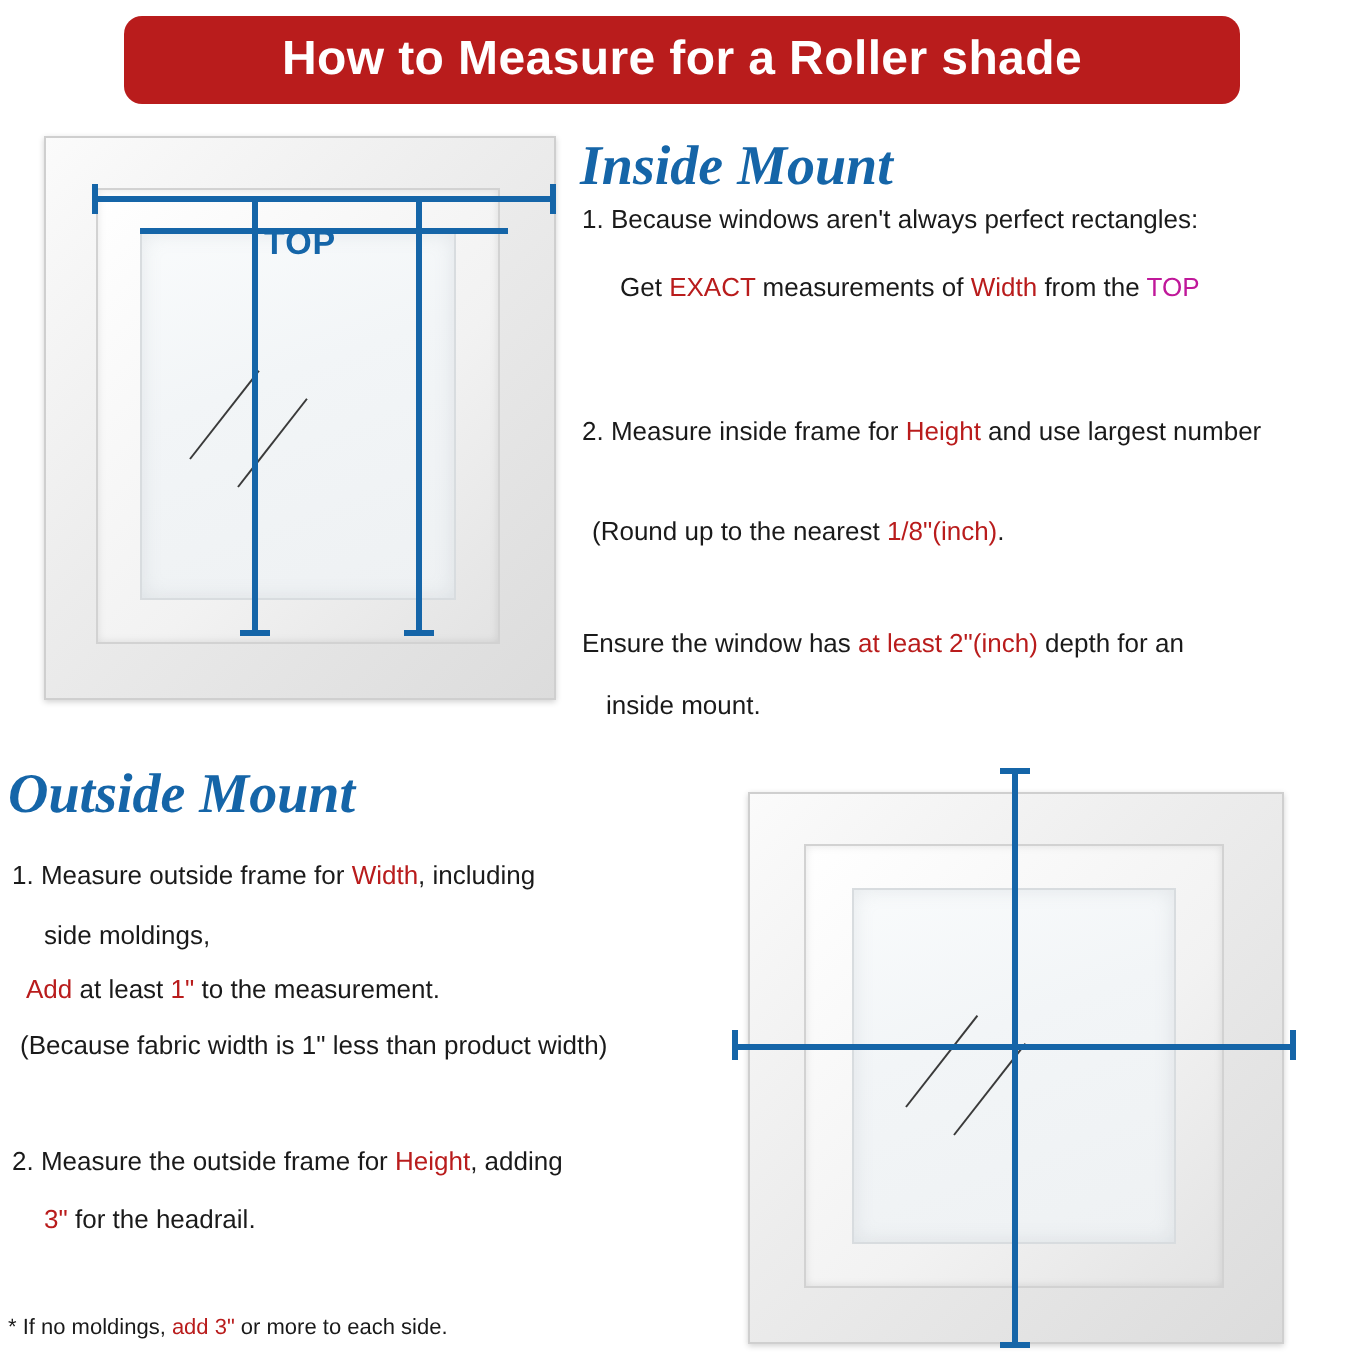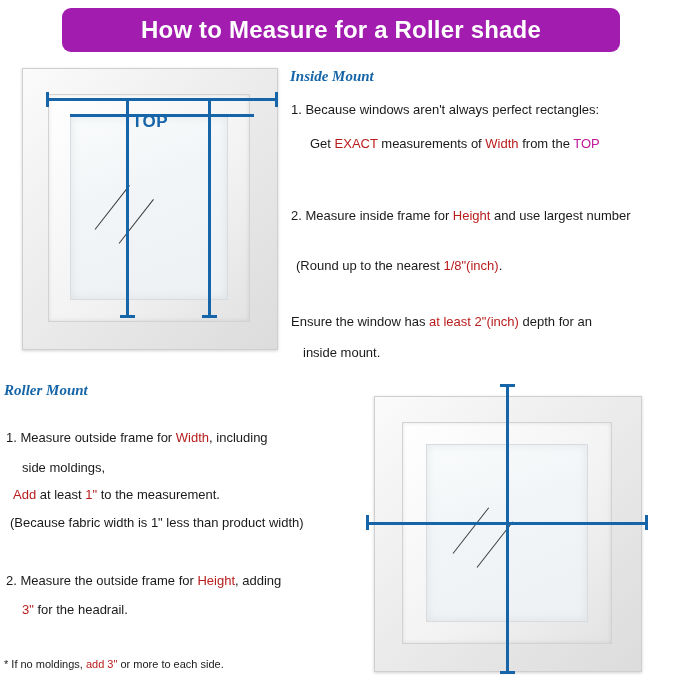--- a/index.html
+++ b/index.html
@@ -21,21 +21,21 @@
     height: 685px;
   }
 
   
   .title-banner {
     position: absolute;
     left: 62px;
     top: 8px;
     width: 558px;
     height: 44px;
-    background: #a21caf;
+    background: #b91c1c;
     border-radius: 9px;
     display: flex;
     align-items: center;
     justify-content: center;
   }
   .title-banner .title-text {
     color: #ffffff;
     font-size: 24px;
     font-weight: bold;
     letter-spacing: 0.2px;
@@ -86,21 +86,21 @@
     font-weight: bold;
     letter-spacing: 0.5px;
   }
 
   
   .section-head {
     position: absolute;
     color: #1565a8;
     font-family: "Liberation Serif", serif;
     font-style: italic;
-    font-size: 15px;
+    font-size: 28px;
     font-weight: bold;
     white-space: nowrap;
   }
 
   
   .txt {
     position: absolute;
     font-size: 13px;
     line-height: 19px;
     color: #1a1a1a;
@@ -171,21 +171,21 @@
   </div>
 
   <div class="txt" style="left:291px; top:312px;">
     <span>Ensure the window has </span><span class="hl-purple">at least 2"(inch)</span><span> depth for an</span>
   </div>
 
   <div class="txt" style="left:291px; top:343px;margin-left:12px;">
     <span>inside mount.</span>
   </div>
 
-  <div class="section-head" style="left:4px; top:382px;">Roller Mount</div>
+  <div class="section-head" style="left:4px; top:382px;">Outside Mount</div>
 
   <div class="txt" style="left:6px; top:428px;">
     <span>1. Measure outside frame for </span><span class="hl-purple">Width</span><span>, including</span>
   </div>
 
   <div class="txt" style="left:22px; top:458px;">
     <span>side moldings,</span>
   </div>
 
   <div class="txt" style="left:13px; top:485px;">

